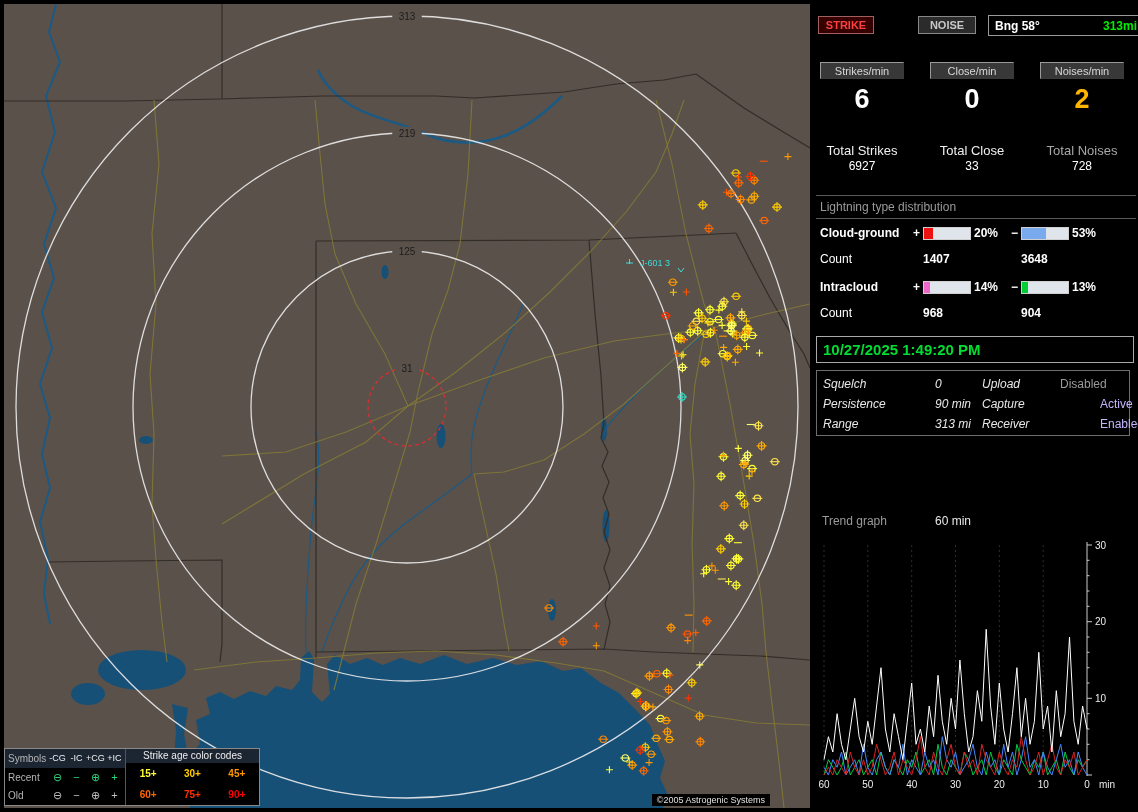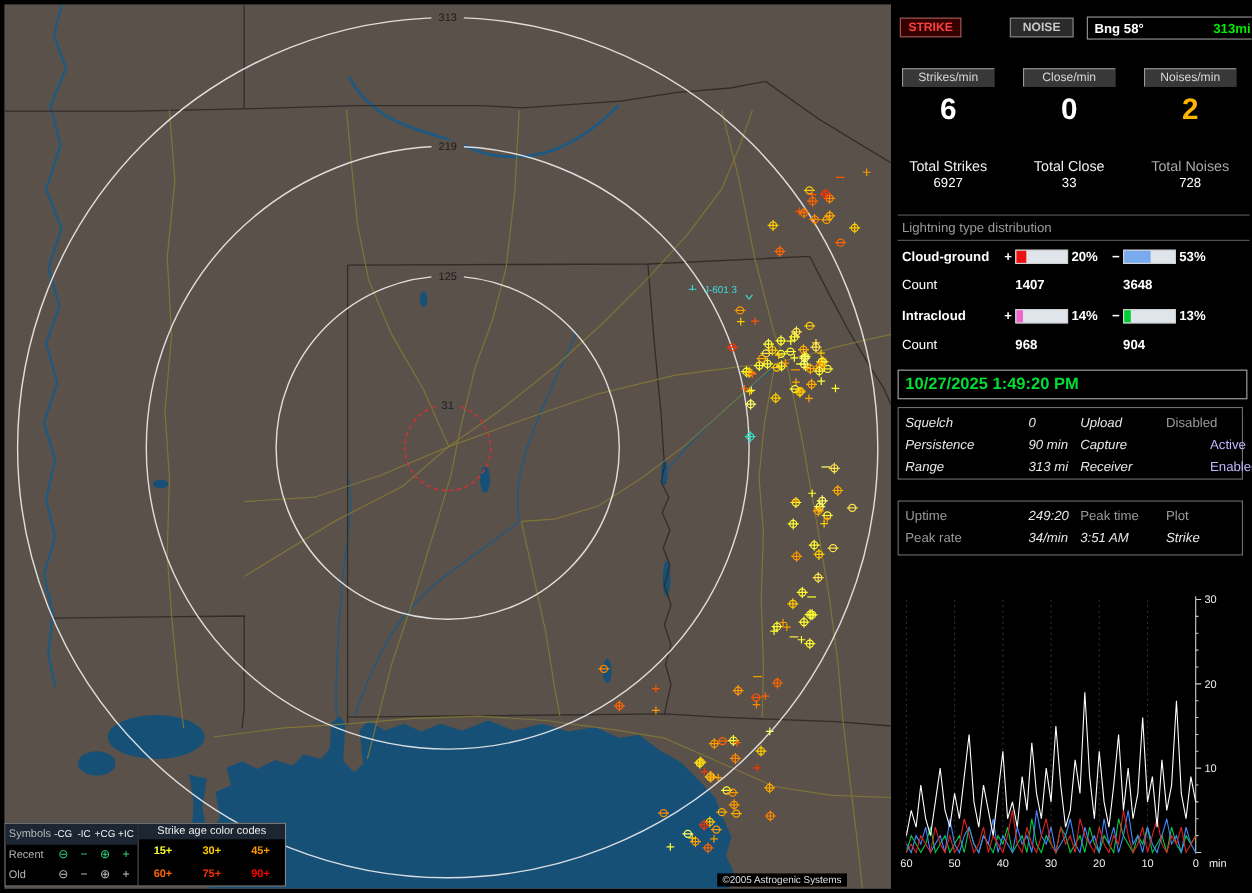--- a/index.html
+++ b/index.html
@@ -504,35 +504,25 @@
           <span class="val">Capture</span>
           <span class="green">Active</span>
         </div>
         <div class="grid-row">
           <span class="val">Range</span>
           <span class="val">313 mi</span>
           <span class="val">Receiver</span>
           <span class="green">Enabled</span>
         </div>
       </div>
-    <div class="info-box" id="stats-box">
-        <div class="grid-row">
-          <span class="dim">Uptime</span>
-          <span class="val">249:20</span>
-          <span class="dim">Peak time</span>
-          <span class="dim">Plot</span>
-        </div>
-        <div class="grid-row">
-          <span class="dim">Peak rate</span>
-          <span class="val">34/min</span>
-          <span class="val">3:51 AM</span>
-          <span class="val">Strike</span>
-        </div>
-      </div>
-
+
+    <div class="trend-row">
+      <span class="dim">Trend graph</span>
+      <span class="tv">60 min</span>
+    </div>
 
     <svg id="trend-svg" width="318" height="274">
       <g id="trend-plot">
           <line x1="8.0" y1="9" x2="8.0" y2="239" stroke="#2e2e2e" stroke-dasharray="2 3"></line>
           <line x1="51.8" y1="9" x2="51.8" y2="239" stroke="#2e2e2e" stroke-dasharray="2 3"></line>
           <line x1="95.7" y1="9" x2="95.7" y2="239" stroke="#2e2e2e" stroke-dasharray="2 3"></line>
           <line x1="139.5" y1="9" x2="139.5" y2="239" stroke="#2e2e2e" stroke-dasharray="2 3"></line>
           <line x1="183.3" y1="9" x2="183.3" y2="239" stroke="#2e2e2e" stroke-dasharray="2 3"></line>
           <line x1="227.2" y1="9" x2="227.2" y2="239" stroke="#2e2e2e" stroke-dasharray="2 3"></line>
           <line x1="271" y1="6" x2="271" y2="240" stroke="#cccccc" stroke-width="1"></line>

